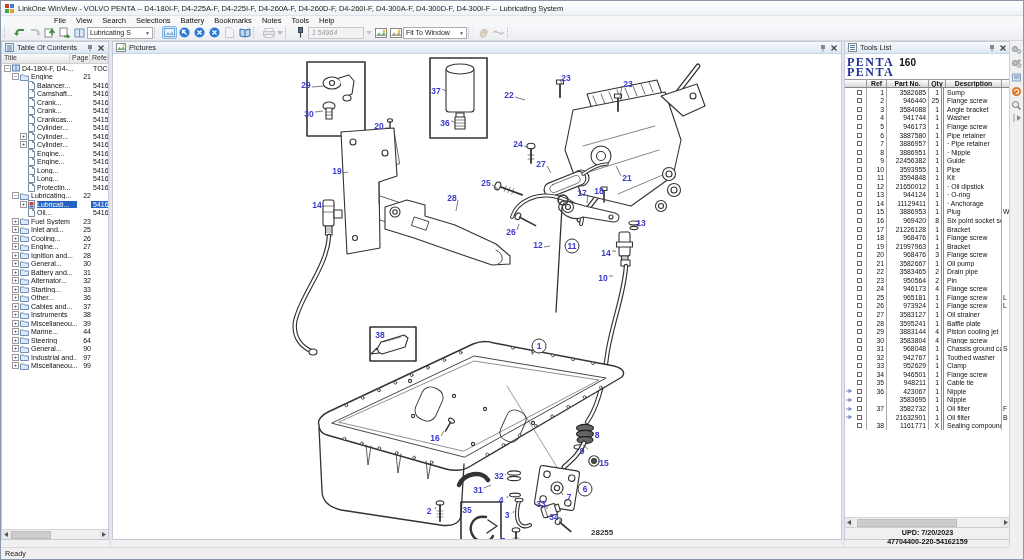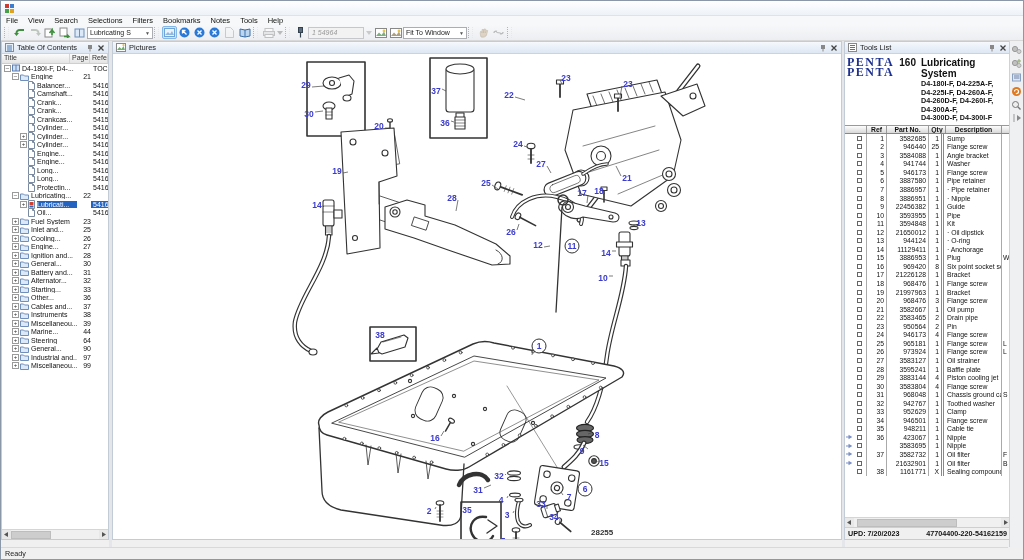--- a/index.html
+++ b/index.html
@@ -7,21 +7,21 @@
   #app {
     position:relative; width:1024px; height:560px; background:#f0f0f0;
     font-family:"Liberation Sans", sans-serif; font-size:7px; color:#111;
     overflow:hidden; border:1px solid #8a98a8;
   }
   
   .titlebar { position:absolute; left:0; top:0; right:0; height:15px;
     background:linear-gradient(#ffffff,#edf2f8); border-bottom:1px solid #dde3ea;
     display:flex; align-items:center; gap:4px; padding-left:4px; font-size:7.5px; color:#222; }
   .menubar { position:absolute; left:0; top:15px; right:0; height:9px;
-    background:#f7f8f9; display:flex; align-items:center; font-size:7.5px; }
+    background:#f7f8f9; display:flex; align-items:center; font-size:7.5px;padding-left:48px; }
   .menubar .mi { padding:0 5px; cursor:default; }
   .toolbar { position:absolute; left:0; top:24px; right:0; height:16px;
     background:linear-gradient(#f7f8fa,#eceef1); border-bottom:1px solid #d8d8d8;
     display:flex; align-items:center; padding-left:2px; }
   .grip { width:5px; height:11px; border-left:1px dotted #b5b5b5; border-right:1px dotted #e8e8e8; margin:0 3px 0 1px; }
   .tbi { width:15px; height:13px; display:flex; align-items:center; justify-content:center; border-radius:2px; }
   .tbi.sel { background:#cfe4fa; border:1px solid #84b6e8; }
   .tbi.dis { opacity:.45; }
   .combo { height:12px; background:#fff; border:1px solid #abadb3; display:flex; align-items:center;
     font-size:7px; padding:0 2px; color:#222; }
@@ -71,21 +71,21 @@
   .prow > div { overflow:hidden; height:100%; display:flex; align-items:center; }
   .pc-arrow { width:8px; justify-content:center; }
   .pc-chk { width:14px; justify-content:center; border-right:1px solid #aaa; }
   .cbx { width:5px; height:5px; border:1px solid #666; background:#fff; }
   .pc-ref { width:20px; justify-content:flex-end; padding-right:2px; border-right:1px solid #aaa; }
   .pc-part { width:42px; justify-content:flex-end; padding-right:2px; border-right:1px solid #aaa; }
   .pc-qty { width:15px; justify-content:flex-end; padding-right:2px; border-right:3px double #888; }
   .pc-desc { flex:1; padding-left:3px; border-right:1px solid #aaa; }
   .pc-note { width:8px; padding-left:1px; }
   #parts-status { height:12px; background:#f0f0f0; border-top:1px solid #cfcfcf; display:flex;
-    align-items:center; justify-content:space-between; font-weight:bold; font-size:7.2px; padding:0 3px; }
+    align-items:center; justify-content:space-between; font-weight:bold; font-size:7.2px; padding:0 3px;flex-direction:column; }
   
   #rstrip { position:absolute; right:0; top:40px; bottom:12px; width:14px;
     background:#eef0f2; border-left:1px solid #cdd2d8; display:flex; flex-direction:column; align-items:center; padding-top:3px; gap:3px; }
   
   #statusbar { position:absolute; left:0; right:15px; bottom:0; height:12px; background:#f0f0f0;
     border-top:1px solid #d9d9d9; display:flex; align-items:center; padding-left:4px; font-size:7.2px; color:#222; }
   .splitter { position:absolute; top:40px; bottom:12px; width:3px; background:#e4e6e9; }
   #fig-label { position:absolute; font-size:8px; color:#333; font-weight:bold; }
 </style>
 </head>
@@ -93,28 +93,29 @@
 
 <div id="app">
 
   <div class="titlebar">
     <svg width="9" height="9">
         <rect x="0" y="0" width="4" height="4" fill="#d03b2f"></rect>
         <rect x="5" y="0" width="4" height="4" fill="#3b7ed0"></rect>
         <rect x="0" y="5" width="4" height="4" fill="#46a04a"></rect>
         <rect x="5" y="5" width="4" height="4" fill="#e0a020"></rect>
       </svg>
+    <span>LinkOne WinView - VOLVO PENTA -- D4-180I-F, D4-225A-F, D4-225I-F, D4-260A-F, D4-260D-F, D4-260I-F, D4-300A-F, D4-300D-F, D4-300I-F -- Lubricating System</span>
   </div>
 
   <div class="menubar" id="menubar">
       <span class="mi">File</span>
       <span class="mi">View</span>
       <span class="mi">Search</span>
       <span class="mi">Selections</span>
-      <span class="mi">Filters</span>
+      <span class="mi">Battery</span>
       <span class="mi">Bookmarks</span>
       <span class="mi">Notes</span>
       <span class="mi">Tools</span>
       <span class="mi">Help</span>
     </div>
 
   <div class="toolbar">
     <span class="grip"></span>
     <span class="tbi">
         <svg width="12" height="10">
@@ -1052,30 +1053,20 @@
       <svg width="8" height="8">
           <path d="M1.5,1.5 L6.5,6.5 M6.5,1.5 L1.5,6.5" stroke="#444" stroke-width="1.3"></path>
         </svg>
     </div>
     <div id="parts-info">
       <div class="logo">
         <div>PENTA</div>
           <div>PENTA</div>
       </div>
       <div class="pi-code">160</div>
-      <div>
-        <div class="pi-title">Lubricating System</div>
-        <div class="pi-models" id="models">
-            <div>D4-180I-F, D4-225A-F,</div>
-            <div>D4-225I-F, D4-260A-F,</div>
-            <div>D4-260D-F, D4-260I-F,</div>
-            <div>D4-300A-F,</div>
-            <div>D4-300D-F, D4-300I-F</div>
-          </div>
-      </div>
     </div>
     <div class="pth">
       <div style="width:22px"></div>
       <div style="width:20px">Ref</div>
       <div style="width:42px">Part No.</div>
       <div style="width:17px">Qty</div>
       <div style="flex:1">Description</div>
       <div style="width:8px"></div>
     </div>
     <div id="parts-rows">

